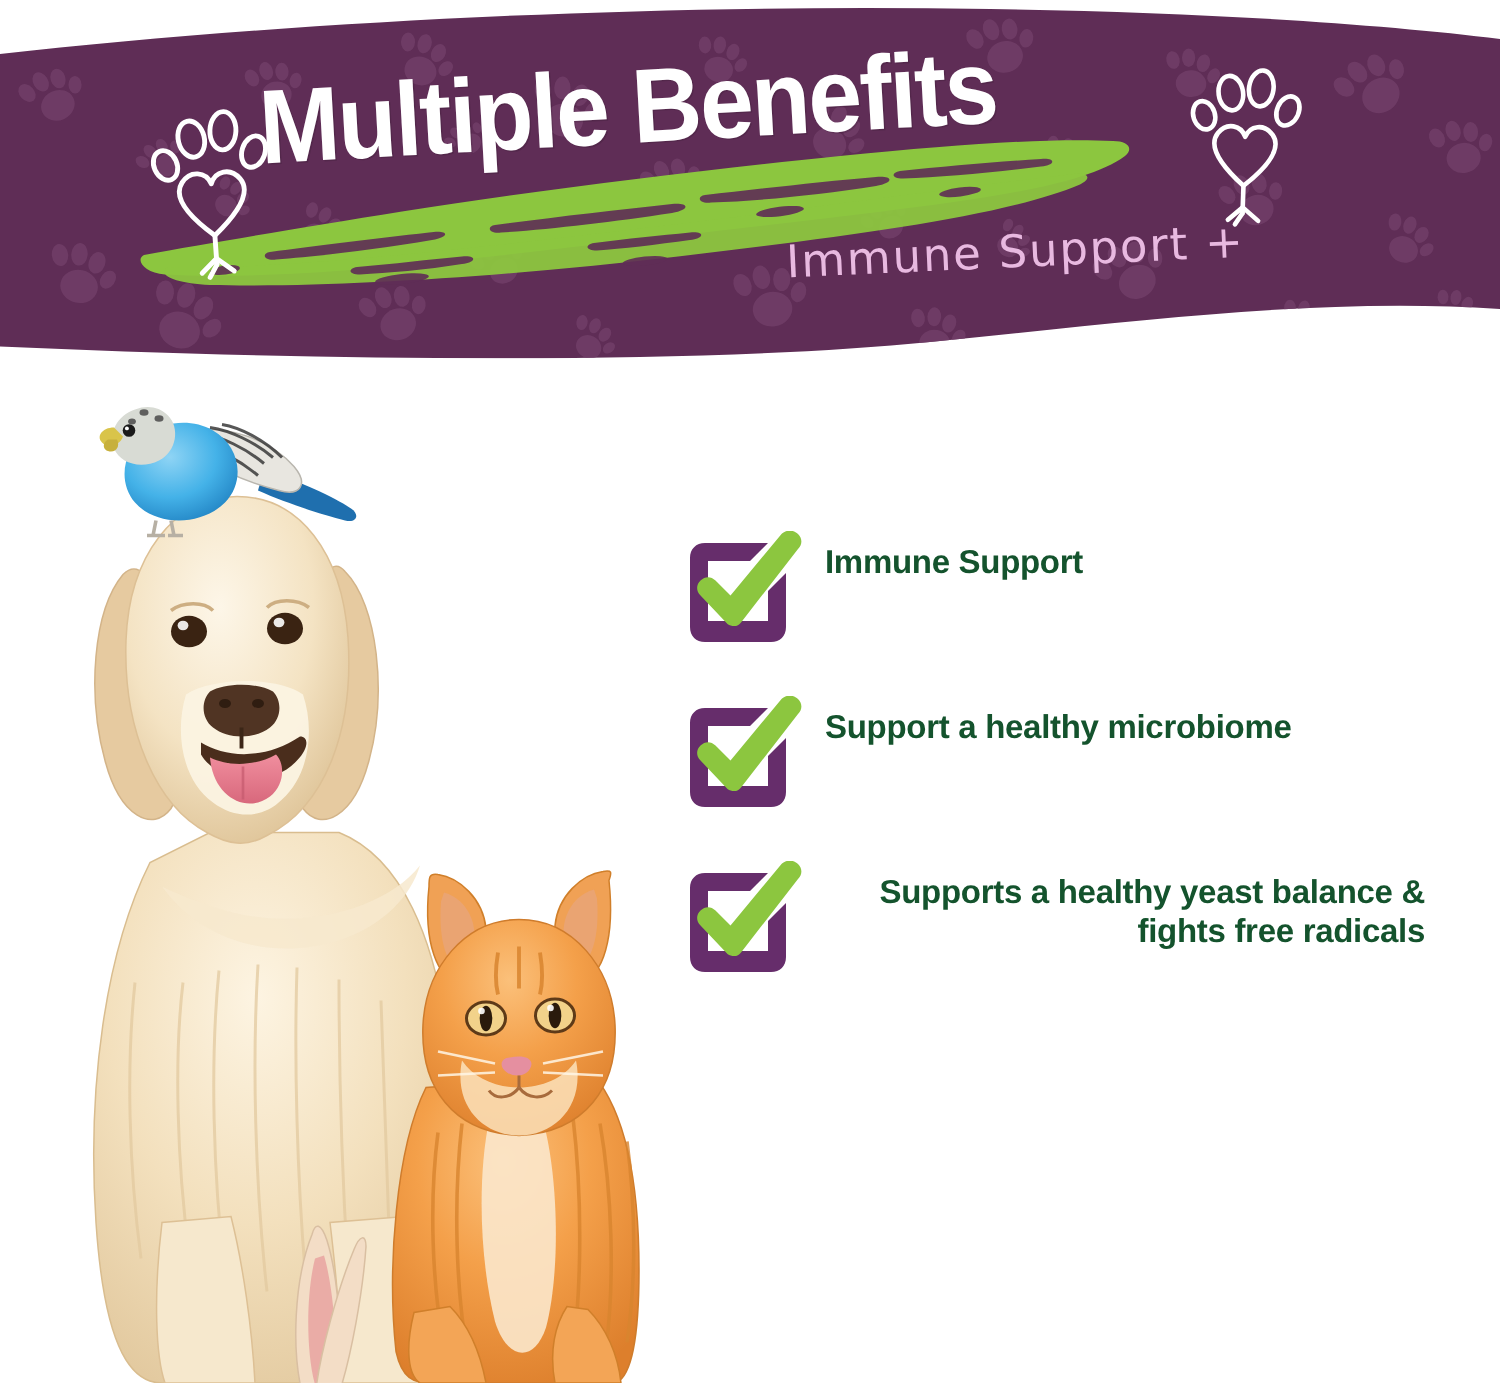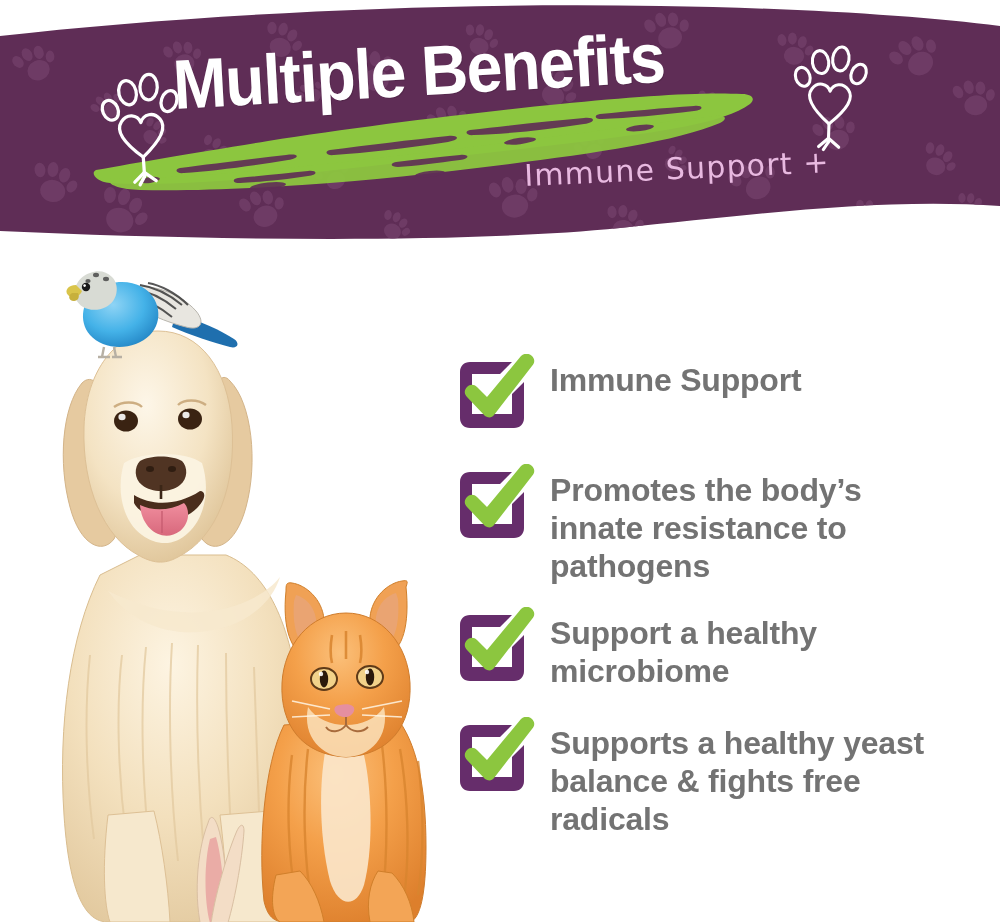--- a/index.html
+++ b/index.html
@@ -86,36 +86,36 @@
     top: 352px;
     width: 530px;
   }
 
   .benefit-row {
     display: flex;
     align-items: flex-start;
     margin-bottom: 20px;
     min-height: 90px;
   }
-  .benefit-row:last-child { margin-bottom: 0; }
+  .benefit-row:last-child { margin-bottom: 0; text-align: right; }
 
   .checkbox-icon {
     flex: 0 0 auto;
     width: 86px;
     height: 80px;
     margin-right: 12px;
     margin-top: 2px;
   }
 
   .benefit-label {
     font-family: "Liberation Sans", sans-serif;
     font-weight: bold;
-    font-size: 32px;
+    font-size: 22px;
     line-height: 1.18;
-    color: #737373;
+    color: #14532d;
     padding-top: 10px;
     max-width: 400px;
     letter-spacing: -0.2px;
   }
 </style>
 </head>
 <body>
 
 <div id="page">
 
@@ -519,30 +519,20 @@
       <svg class="checkbox-icon" viewBox="0 0 86 80">
         <path fill="#662d6b" d="M12,8 L60,8 L48,20 L20,20 L20,60 L60,60 L60,40 L72,28 L72,64
                  C72,70 68,74 62,74 L18,74 C12,74 8,70 8,64 L8,18 C8,12 12,8 18,8 Z"></path>
         <path fill="#8cc63f" d="M33,62 L15,43 C12,40 12,36 15,33 C18,30 22,30 25,33 L35,43
                  L69,2 C72,-1 77,-1 80,2 C83,5 83,9 80,12 L42,61
                  C40,64 36,64 33,62 Z"></path>
       </svg>
       <div class="benefit-label">Immune Support</div>
     </div>
 
-    <div class="benefit-row">
-      <svg class="checkbox-icon" viewBox="0 0 86 80">
-        <path fill="#662d6b" d="M12,8 L60,8 L48,20 L20,20 L20,60 L60,60 L60,40 L72,28 L72,64
-                 C72,70 68,74 62,74 L18,74 C12,74 8,70 8,64 L8,18 C8,12 12,8 18,8 Z"></path>
-        <path fill="#8cc63f" d="M33,62 L15,43 C12,40 12,36 15,33 C18,30 22,30 25,33 L35,43
-                 L69,2 C72,-1 77,-1 80,2 C83,5 83,9 80,12 L42,61
-                 C40,64 36,64 33,62 Z"></path>
-      </svg>
-      <div class="benefit-label">Promotes the body’s innate resistance to pathogens</div>
-    </div>
 
     <div class="benefit-row">
       <svg class="checkbox-icon" viewBox="0 0 86 80">
         <path fill="#662d6b" d="M12,8 L60,8 L48,20 L20,20 L20,60 L60,60 L60,40 L72,28 L72,64
                  C72,70 68,74 62,74 L18,74 C12,74 8,70 8,64 L8,18 C8,12 12,8 18,8 Z"></path>
         <path fill="#8cc63f" d="M33,62 L15,43 C12,40 12,36 15,33 C18,30 22,30 25,33 L35,43
                  L69,2 C72,-1 77,-1 80,2 C83,5 83,9 80,12 L42,61
                  C40,64 36,64 33,62 Z"></path>
       </svg>
       <div class="benefit-label">Support a healthy microbiome</div>

